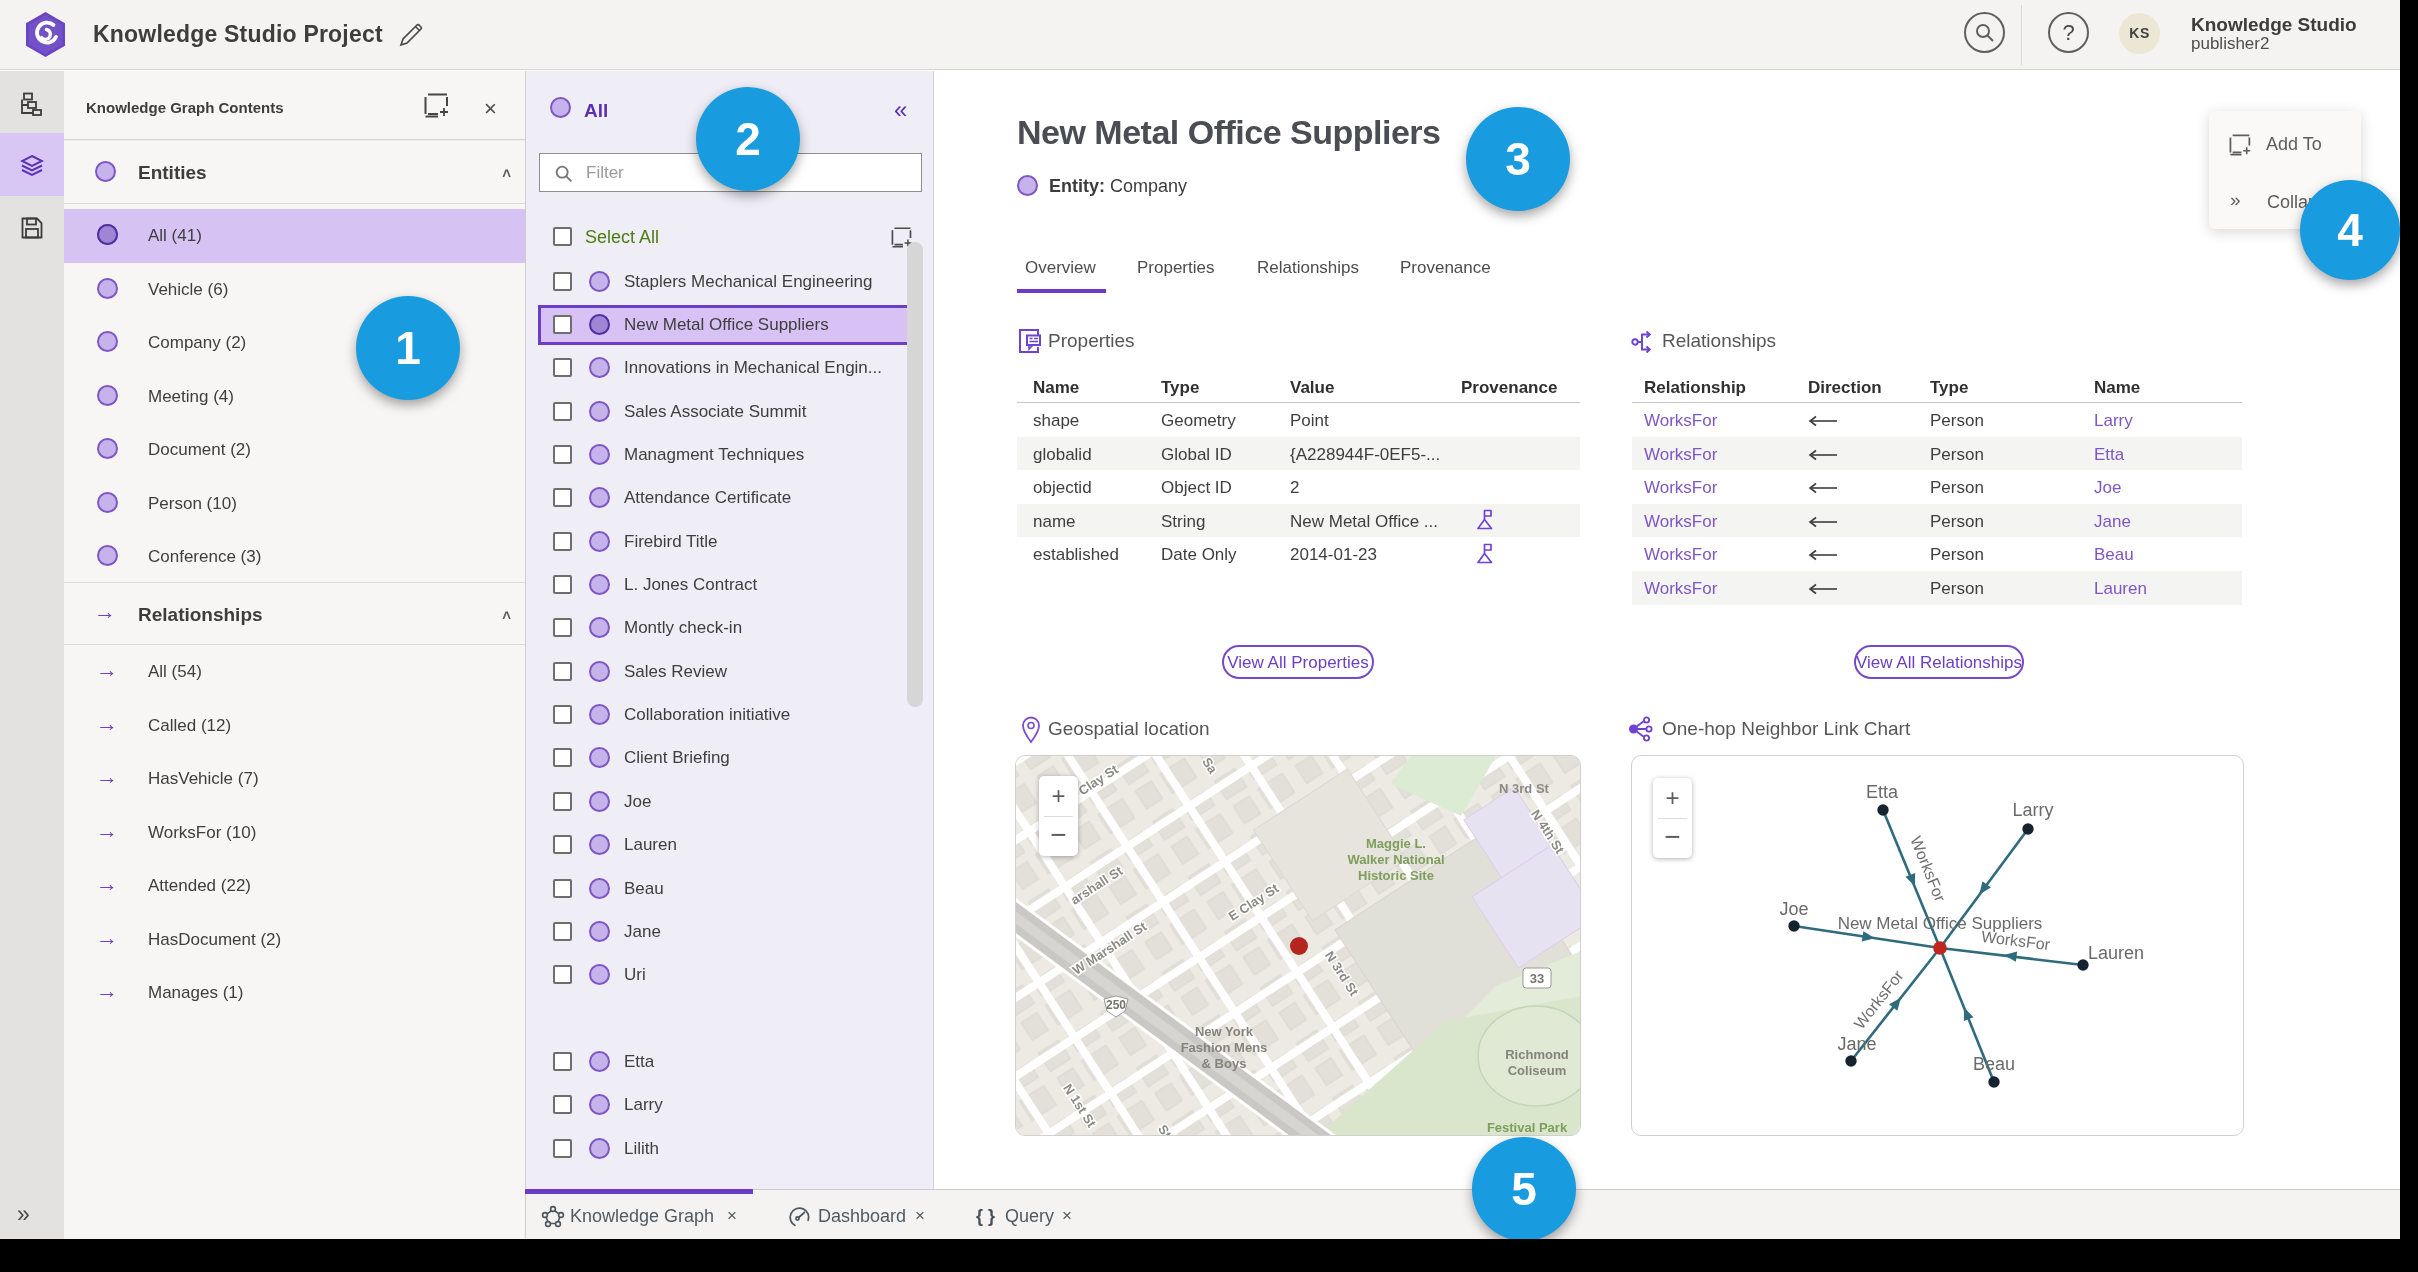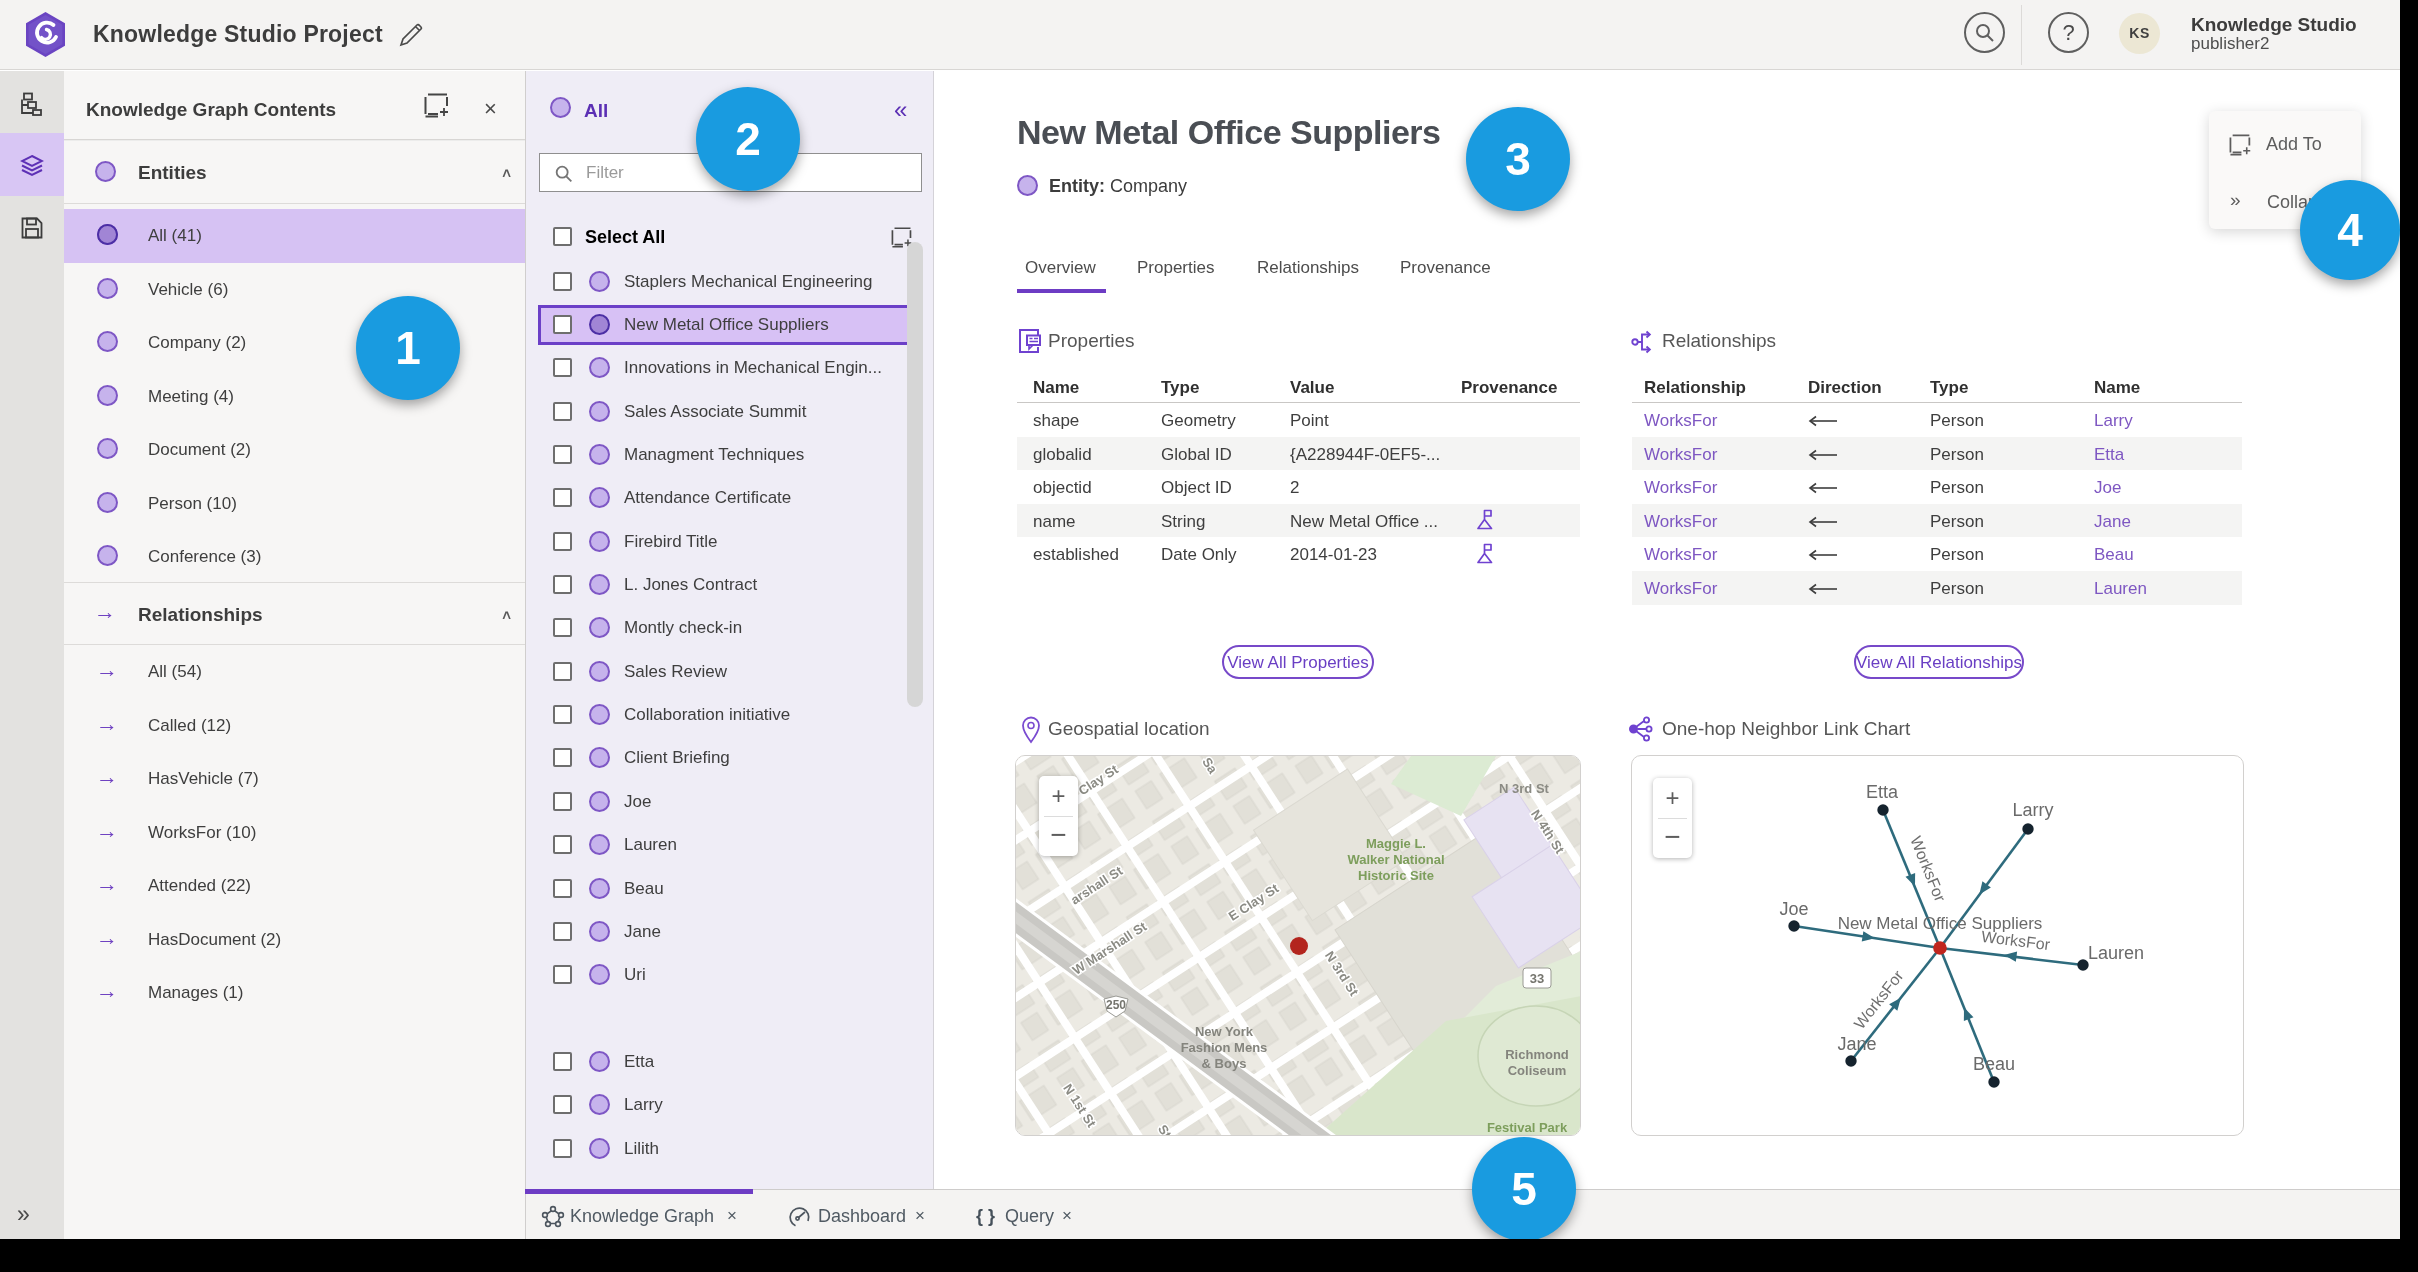--- a/index.html
+++ b/index.html
@@ -13,21 +13,21 @@
 #avatar{left:2119px;top:13px;width:41px;height:41px;border-radius:50%;background:#ece7d4;color:#3f3f3f;font-size:14px;font-weight:600;text-align:center;line-height:41px;letter-spacing:.5px}
 #uname{left:2191px;top:14px;font-size:19px;font-weight:600;color:#3c3c3c}
 #urole{left:2191px;top:34px;font-size:17px;color:#4e4e4e}
 #hdivider{left:2021px;top:5px;width:1px;height:60px;background:#dcdad8}
 
 #rail{left:0;top:71px;width:64px;height:1169px;background:#e3e2e0}
 #railhl{left:0;top:62px;width:64px;height:63px;background:#d8c6f4}
 
 #p1{left:64px;top:71px;width:462px;height:1169px;background:#ececeb;border-right:1px solid #d0cecd}
 #p1 .hdr{left:0;top:0;width:100%;height:69px;background:#f7f6f5;border-bottom:1px solid #d8d6d4}
-#p1title{left:22px;top:28px;font-size:19px;font-weight:600;color:#3d3d3d}
+#p1title{left:22px;top:28px;font-size:15px;font-weight:600;color:#3d3d3d}
 #p1list{left:0;top:70px;width:461px;height:1116px;background:#f7f6f5;border-bottom:1px solid #d8d6d4}
 .sechdr{left:0;width:461px;height:63px;border-bottom:1px solid #dddbd9;font-size:19px;font-weight:600;color:#3d3d3d}
 .sechdr .lbl{position:absolute;left:74px;top:21px}
 .p1row{left:0;width:461px;height:54px;font-size:17px;color:#3e3e3e}
 .p1row .lbl{position:absolute;left:84px;top:17px}
 .dot{position:absolute;width:21px;height:21px;border-radius:50%;background:#c6b3ec;border:2px solid #7e57c5}
 .dot.sel{background:#a185d5;border-color:#4c2fa5}
 .arr{position:absolute;font-size:22px;color:#6f42c1}
 .chev{position:absolute;right:14px;color:#5a5a5a;font-size:15px}
 
@@ -204,21 +204,21 @@
     <div class="ab" id="p2title">All</div>
     <div class="ab" style="left:368px;top:25px;font-size:24px;color:#5b2fb4">«</div>
     <div class="ab" id="filter">
       <svg class="ab" style="left:13px;top:9px" width="22" height="22" viewBox="0 0 24 24">
         <circle cx="10" cy="10" r="6" fill="none" stroke="#757575" stroke-width="2"></circle>
         <line x1="14.5" y1="14.5" x2="20" y2="20" stroke="#757575" stroke-width="2"></line>
       </svg>
       <span>Filter</span>
     </div>
     <div class="ab cb" style="left:27px;top:156px"></div>
-    <div class="ab" style="left:59px;top:156px;font-size:18px;font-weight:700;color:#000000">Select All</div>
+    <div class="ab" style="left:59px;top:156px;font-size:18px;font-weight:400;color:#4d7c0f">Select All</div>
     <svg class="ab" style="left:365px;top:156px" width="23" height="21" viewBox="0 0 27 25">
       <path d="M4 1.5 H23 M1.5 4 V21 M1.5 23.5 H14 M4 21 H14 M23 4 V13" fill="none" stroke="#4a4a4a" stroke-width="2"></path>
       <path d="M20 15 V23 M16 19 H24" stroke="#4a4a4a" stroke-width="1.8"></path>
     </svg>
     <div class="ab" id="selrow"></div>
       <div class="ab p2row" style="top:190px">
         <span class="cb" style="left:27px;top:11px"></span>
         <span class="dot" style="left:63px;top:10px"></span>
         <span class="lbl">Staplers Mechanical Engineering</span>
       </div>

